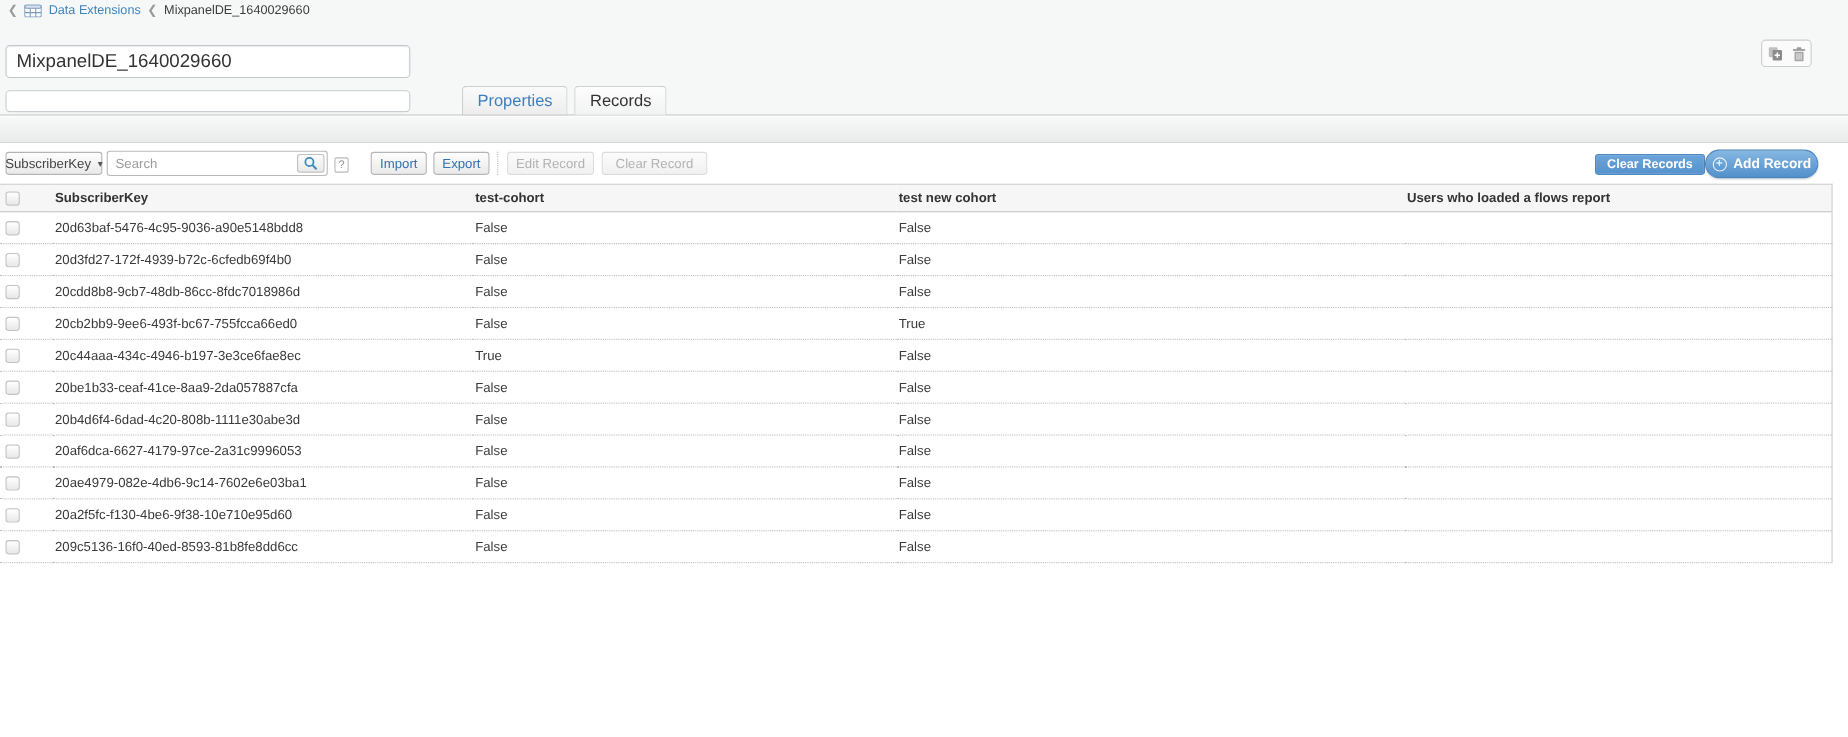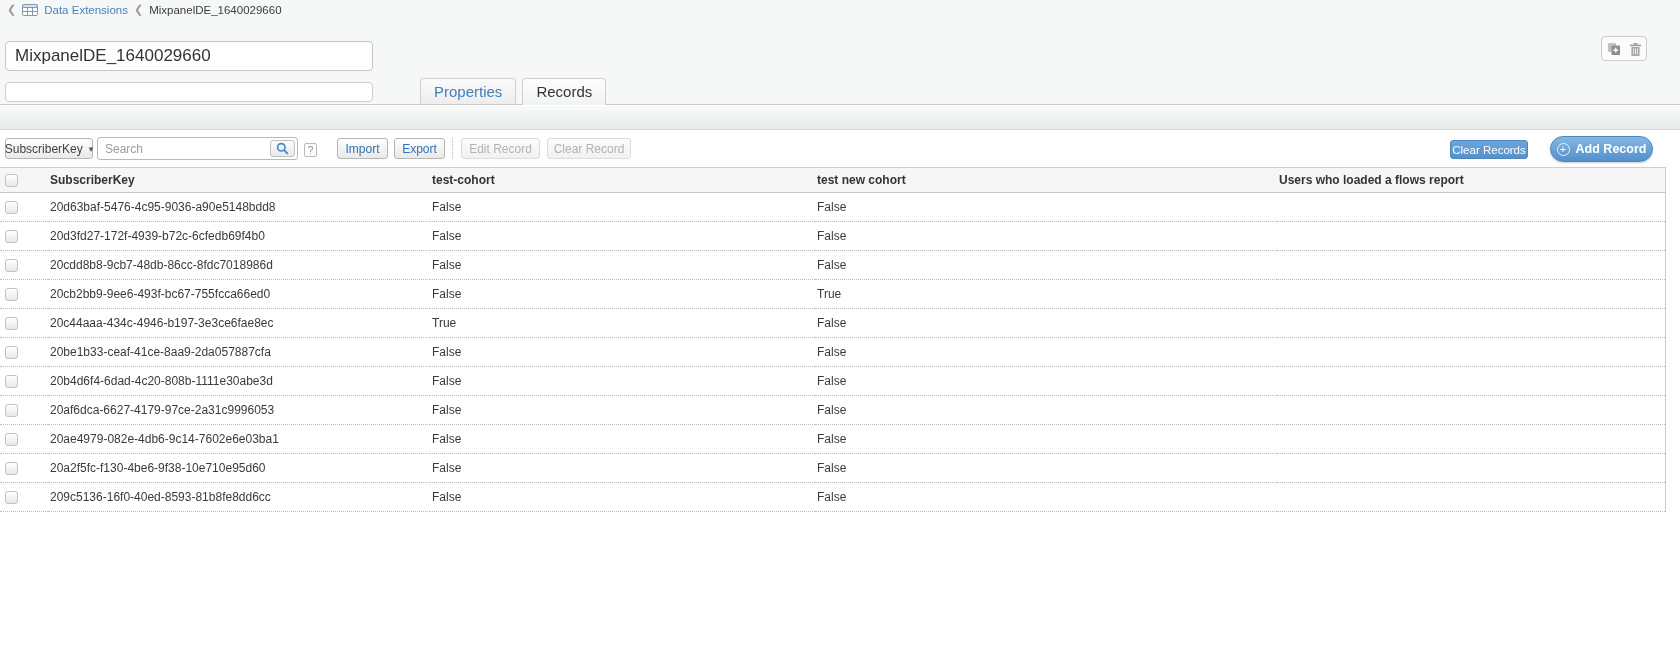--- a/index.html
+++ b/index.html
@@ -50,24 +50,24 @@
   .search-btn { position:absolute; right:2px; top:2px; width:25px; height:17px; border:1px solid #c0c0c0;
     border-radius:3px; background:linear-gradient(#fcfcfc,#e9e9e9); display:flex; align-items:center;
     justify-content:center; cursor:pointer; padding:0; }
   .help-badge { position:absolute; left:304px; top:12px; width:13px; height:14px; border:1px solid #b9b9b9;
     border-radius:2px; color:#909090; font-size:10px; display:flex; align-items:center; justify-content:center;
     background:#fdfdfd; cursor:pointer; }
   .import { left:337px; width:51px; color:#3272b4; }
   .export { left:394px; width:51px; color:#3272b4; }
   .vdivider { position:absolute; left:452px; top:7px; height:21px; width:0; border-left:1px dotted #b9b9b9; }
   .edit-record { left:461px; width:79px; }
-  .clear-record { left:547px; width:84px; }
-  .clear-records { position:absolute; left:1450px; top:9px; height:19px; width:78px;
+  .clear-record { left:547px; width:96px; }
+  .clear-records { position:absolute; left:1450px; top:9px; height:19px; width:100px;
     background:linear-gradient(#6ba4d9,#5592cc); border:1px solid #4f88bf; border-radius:3px;
-    color:#fff; font-weight:normal; font-size:11.5px; display:flex; align-items:center; justify-content:center; cursor:pointer; }
+    color:#fff; font-weight:bold; font-size:11.5px; display:flex; align-items:center; justify-content:center; cursor:pointer; }
   .add-record { position:absolute; left:1550px; top:5px; height:26px; width:103px;
     background:linear-gradient(#85b7e2,#5390cb); border:1px solid #4c86be; border-radius:13px;
     color:#fff; font-weight:bold; font-size:12.5px; display:flex; align-items:center; justify-content:center;
     gap:6px; cursor:pointer; box-shadow:0 1px 2px rgba(0,0,0,.2); }
   .plus-circle { width:13px; height:13px; border:1px solid rgba(255,255,255,.85); border-radius:50%;
     font-size:11px; line-height:10px; font-weight:normal; display:flex; align-items:center; justify-content:center; }
   
   .records-table { position:absolute; left:0; top:167px; width:1665px; border-collapse:collapse;
     table-layout:fixed; border-top:1px solid #cfcfcf; border-right:1px solid #ccc;
     font-size:12px; color:#3a3a3a; }

